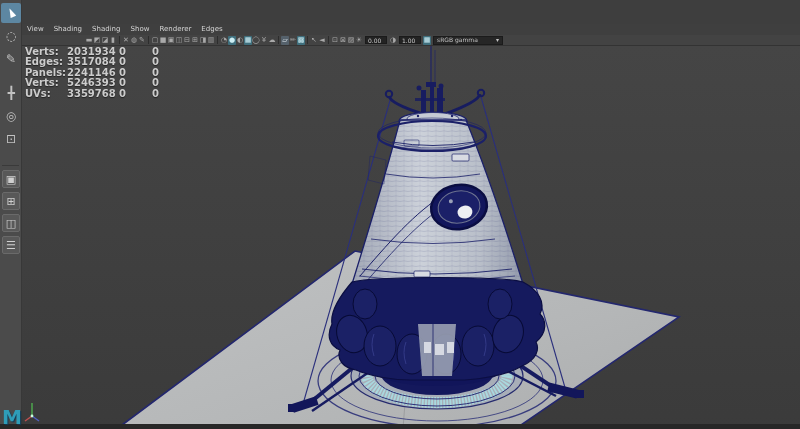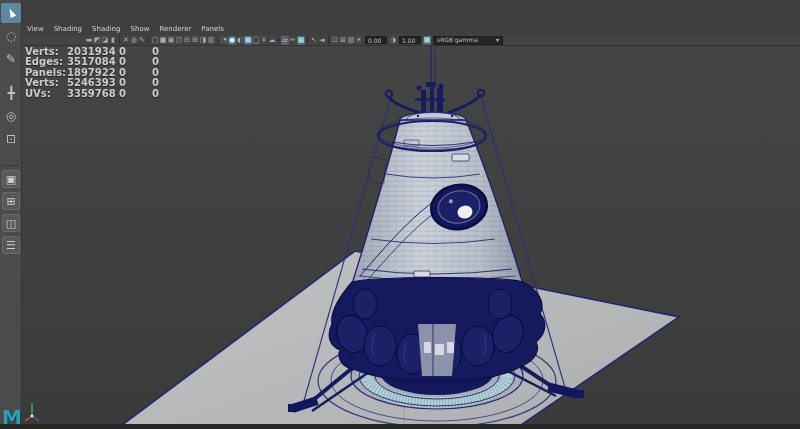--- a/index.html
+++ b/index.html
@@ -78,21 +78,21 @@
       <div class="layoutbtn">☰</div>
     </div>
 
   <div id="main">
     <div id="menubar">
         <span class="menu-item">View</span>
         <span class="menu-item">Shading</span>
         <span class="menu-item">Shading</span>
         <span class="menu-item">Show</span>
         <span class="menu-item">Renderer</span>
-        <span class="menu-item">Panels</span>
+        <span class="menu-item">Edges</span>
       </div>
 
     <div id="toolbar">
       <span id="tb-groups" style="display:flex;align-items:center;">
           <span class="tb-group">
             <span class="tb-icon">▬</span>
             <span class="tb-icon">◩</span>
             <span class="tb-icon">◪</span>
             <span class="tb-icon">▮</span>
           </span>
@@ -318,21 +318,21 @@
             <span>0</span>
           </div>
           <div class="hud-row">
             <span>Edges:</span>
             <span>3517084</span>
             <span>0</span>
             <span>0</span>
           </div>
           <div class="hud-row">
             <span>Panels:</span>
-            <span>1897922</span>
+            <span>2241146</span>
             <span>0</span>
             <span>0</span>
           </div>
           <div class="hud-row">
             <span>Verts:</span>
             <span>5246393</span>
             <span>0</span>
             <span>0</span>
           </div>
           <div class="hud-row">

